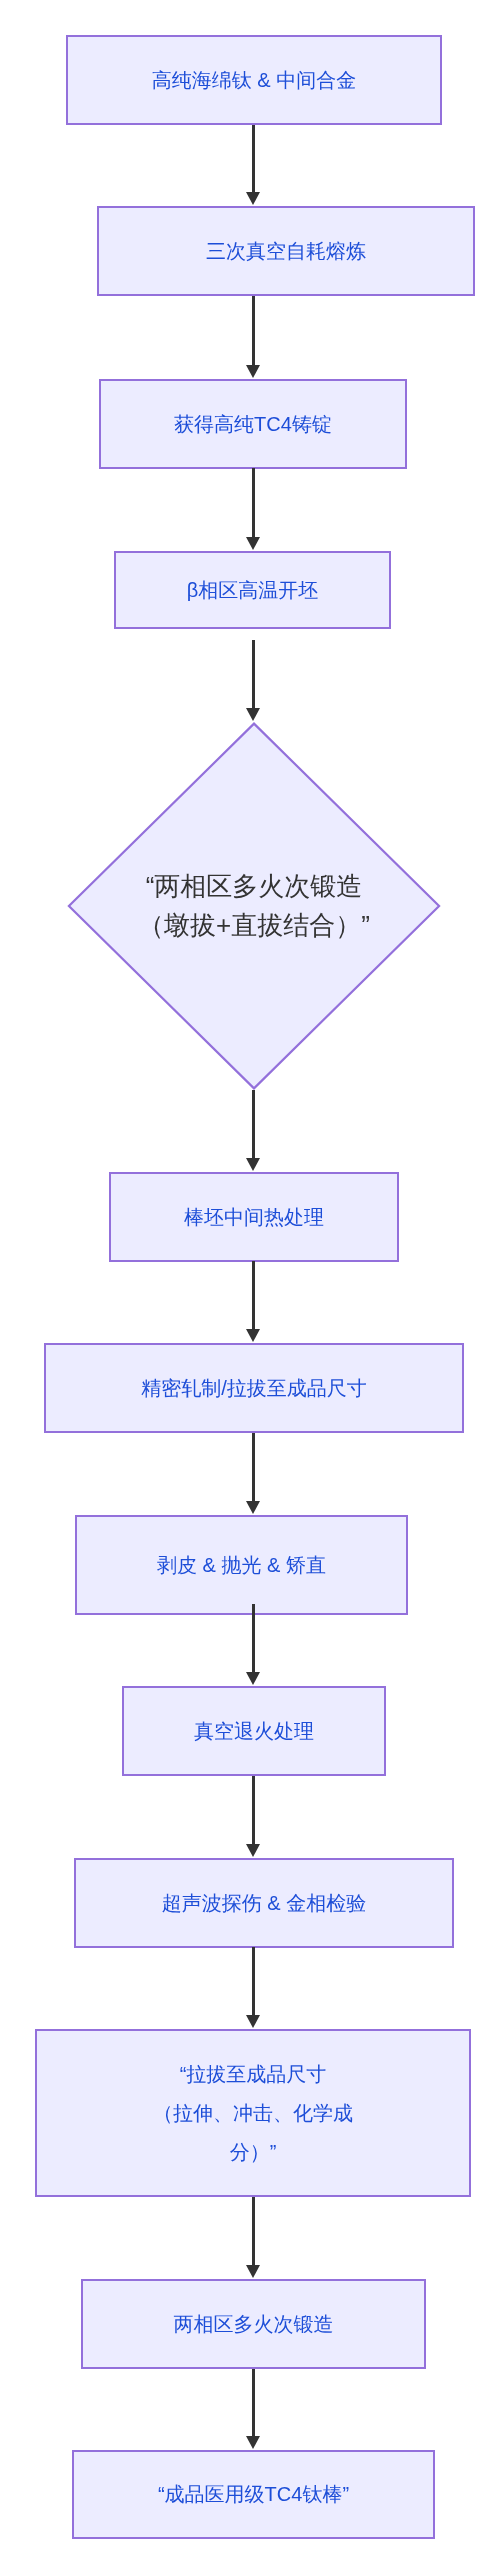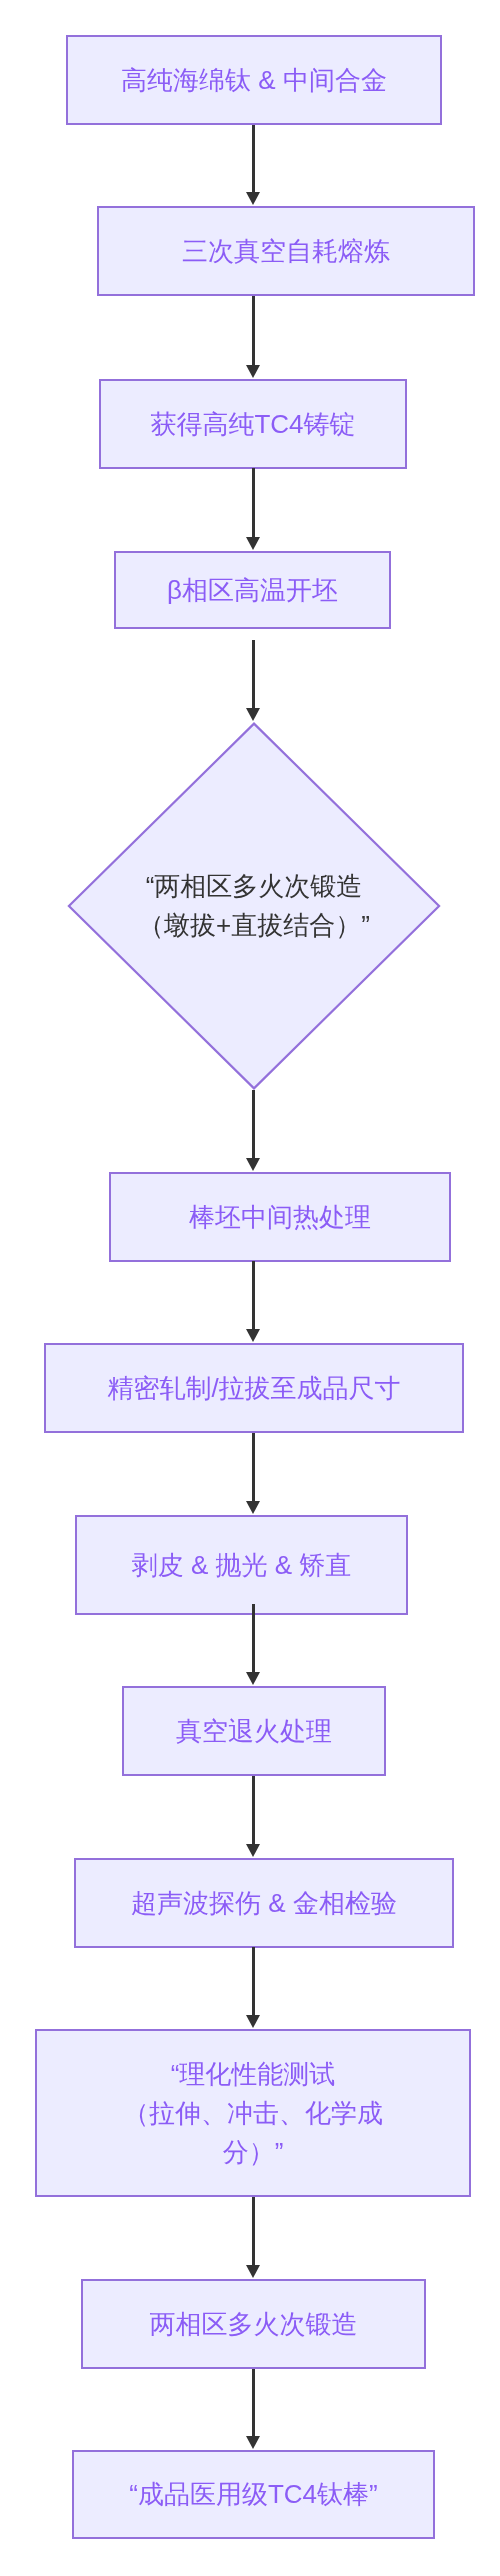--- a/index.html
+++ b/index.html
@@ -13,23 +13,23 @@
   }
   .node{
     position:absolute;
     box-sizing:border-box;
     background:#ECECFF;
     border:2.2px solid #9370DB;
     display:flex;
     align-items:center;
     justify-content:center;
     text-align:center;
-    font-size:26px;
+    font-size:20px;
     line-height:39px;
-    color:#8b5cf6;
+    color:#1d4ed8;
   }
   .node .lbl{display:block;}
   .node .line{display:block;}
   .edge{
     position:absolute;
     width:2.7px;
     background:#333333;
   }
   .arrowhead{
     position:absolute;
@@ -94,21 +94,21 @@
     </svg>
     <div class="diamond-label">
       <span class="line">“两相区多火次锻造</span>
       <span class="line">（墩拔+直拔结合）”</span>
     </div>
   </div>
 
   <div class="edge" style="left:252px;top:1090px;height:68px"></div>
   <div class="arrowhead" style="left:246px;top:1158px"></div>
 
-  <div class="node" style="left:109px;top:1172px;width:342px;height:90px">
+  <div class="node" style="left:109px;top:1172px;width:290px;height:90px">
     <span class="lbl">棒坯中间热处理</span>
   </div>
 
   <div class="edge" style="left:252px;top:1261px;height:68px"></div>
   <div class="arrowhead" style="left:246px;top:1329px"></div>
 
   <div class="node" style="left:44px;top:1343px;width:420px;height:90px">
     <span class="lbl">精密轧制/拉拔至成品尺寸</span>
   </div>
 
@@ -130,21 +130,21 @@
   <div class="arrowhead" style="left:246px;top:1844px"></div>
 
   <div class="node" style="left:74px;top:1858px;width:380px;height:90px">
     <span class="lbl">超声波探伤 &amp; 金相检验</span>
   </div>
 
   <div class="edge" style="left:252px;top:1947px;height:68px"></div>
   <div class="arrowhead" style="left:246px;top:2015px"></div>
 
   <div class="node" style="left:35px;top:2029px;width:436px;height:168px;flex-direction:column">
-    <span class="line">“理化性能测试</span>
+    <span class="line">“拉拔至成品尺寸</span>
     <span class="line">（拉伸、冲击、化学成</span>
     <span class="line">分）”</span>
   </div>
 
   <div class="edge" style="left:252px;top:2197px;height:68px"></div>
   <div class="arrowhead" style="left:246px;top:2265px"></div>
 
   <div class="node" style="left:81px;top:2279px;width:345px;height:90px">
     <span class="lbl">两相区多火次锻造</span>
   </div>

